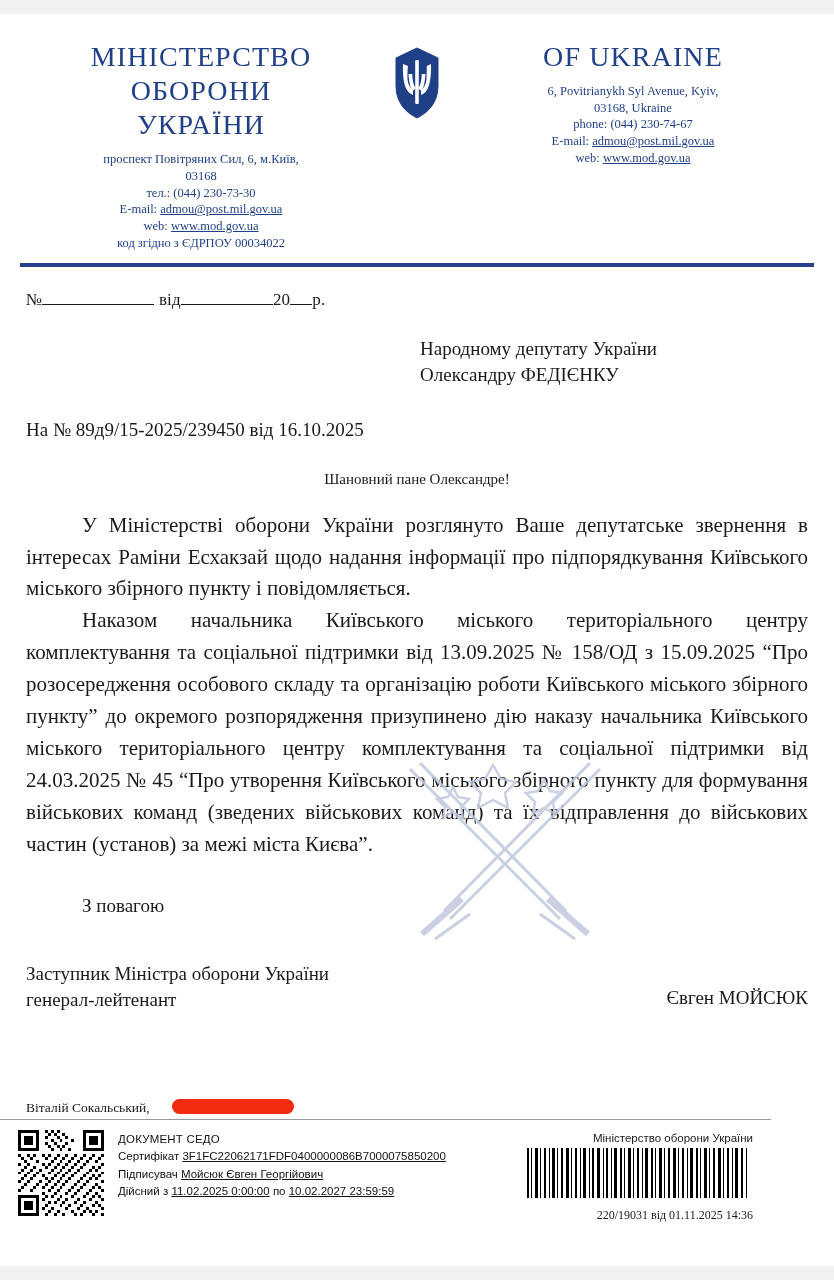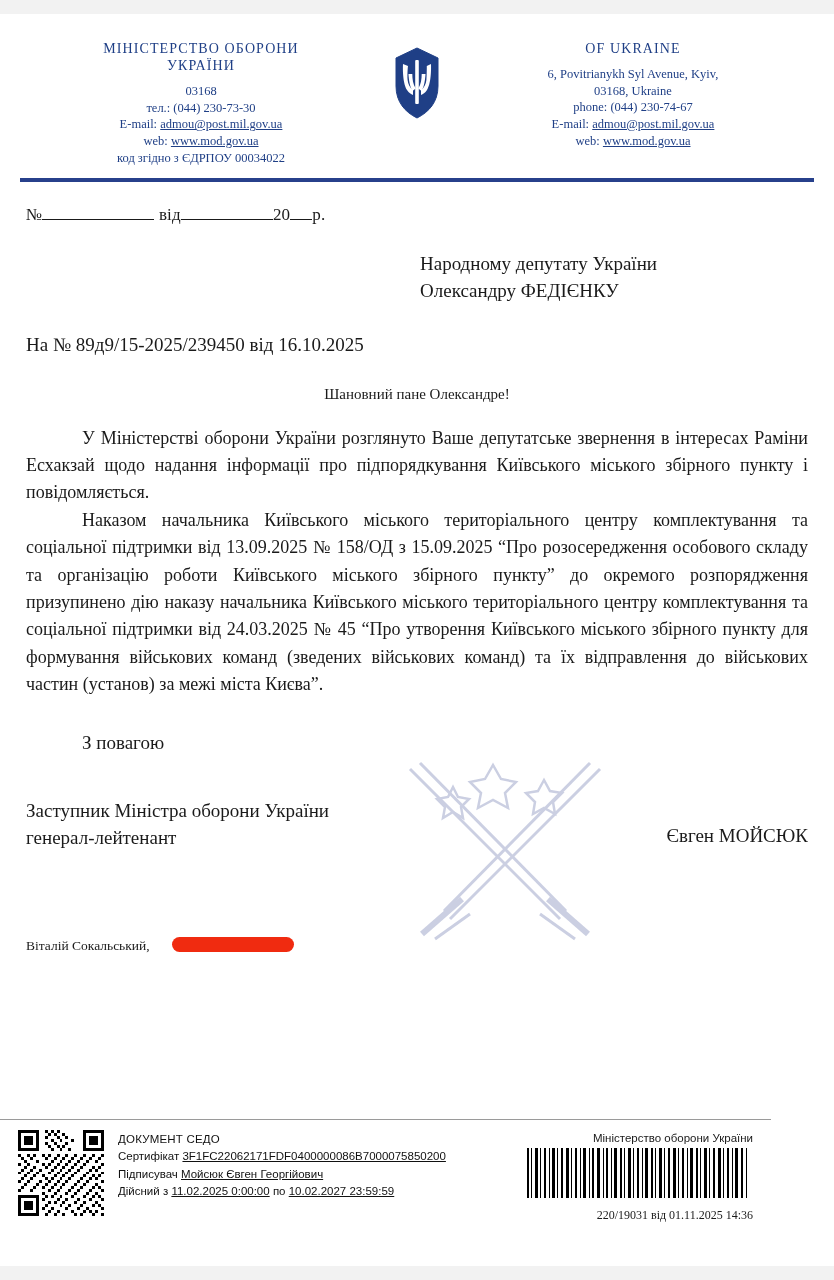--- a/index.html
+++ b/index.html
@@ -43,21 +43,21 @@
     align-items: flex-start;
     justify-content: space-between;
   }
   .lh-col {
     width: 346px;
     text-align: center;
     color: #1f3f86;
   }
   .lh-title {
     font-family: "Liberation Serif", serif;
-    font-size: 14px;
+    font-size: 28px;
     letter-spacing: 1.1px;
     line-height: 1.22;
     color: #1f3f86;
     font-weight: 400;
   }
   .lh-title .l2 { display: block; }
   .lh-sub {
     margin-top: 9px;
     font-size: 12.5px;
     line-height: 1.33;
@@ -114,21 +114,21 @@
 
   .salutation {
     margin: 30px 0 0 0;
     text-align: center;
     font-size: 15px;
   }
 
   
   .body-text {
     margin: 22px 26px 0 26px;
-    font-size: 18px;
+    font-size: 21px;
     line-height: 1.52;
     text-align: justify;
     text-justify: inter-word;
   }
   .body-text p {
     margin: 0 0 0 0;
     text-indent: 56px;
   }
   .regards {
     margin: 34px 0 0 26px;
@@ -261,20 +261,21 @@
 
   
   <div class="letterhead">
 
     <div class="lh-col">
       <div class="lh-title">
         <span>МІНІСТЕРСТВО ОБОРОНИ</span>
         <span class="l2">УКРАЇНИ</span>
       </div>
       <div class="lh-sub">
+        <div>проспект Повітряних Сил, 6, м.Київ,</div>
         <div>03168</div>
         <div>тел.: (044) 230-73-30</div>
         <div>
           <span>E-mail:</span>
           <span class="link">admou@post.mil.gov.ua</span>
         </div>
         <div>
           <span>web:</span>
           <span class="link">www.mod.gov.ua</span>
         </div>

